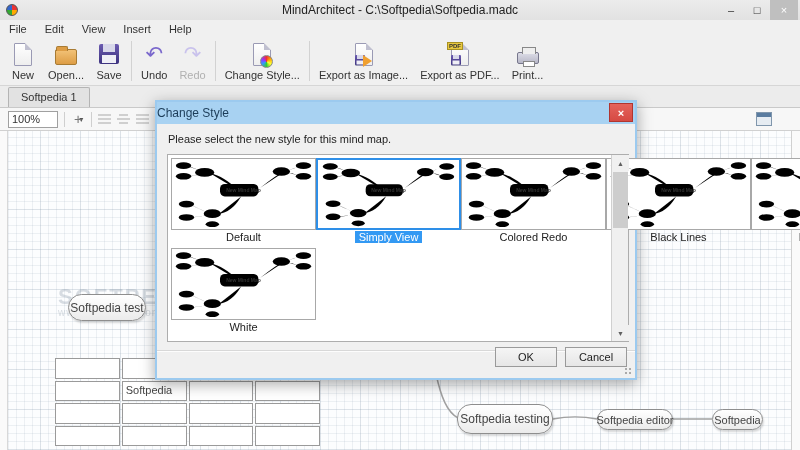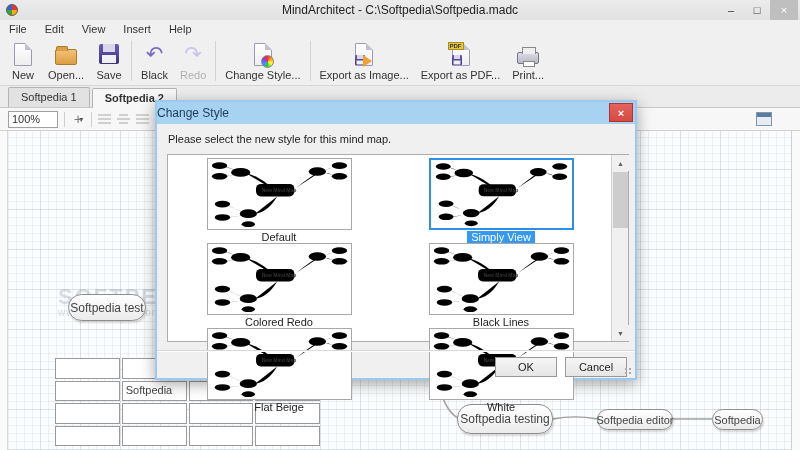--- a/index.html
+++ b/index.html
@@ -123,38 +123,38 @@
     border:2px solid #9ccaef; box-shadow:0 4px 14px rgba(0,0,0,.35); z-index:10; }
   .dtitle { height:22px; background:#a8d2f2; display:flex; align-items:center; position:relative; }
   .dtitle .txt { position:absolute; left:0; right:0; text-align:left; font-size:12px; color:#1c3c58; }
   .dclose { position:absolute; right:2px; top:1px; width:24px; height:19px;
     background:linear-gradient(#e4635c,#d64a43); border:1px solid #b03530; color:#fff;
     display:flex; align-items:center; justify-content:center; font-size:11px; font-weight:bold; }
   .dmsg { padding:9px 11px 6px; font-size:11px; color:#222; }
   .dlist { position:absolute; left:10px; top:52px; width:462px; height:188px; background:#fff;
     border:1px solid #adadad; }
   .cards { position:absolute; left:2px; top:2px; right:18px; bottom:2px; display:grid;
-    grid-template-columns:repeat(2,1fr); grid-template-rows:repeat(2,1fr); column-gap:6px; padding:1px;text-align:center; }
+    grid-template-columns:repeat(5,1fr); grid-template-rows:repeat(2,1fr); column-gap:0; padding:1px;text-align:center; }
   .card { display:flex; flex-direction:column; align-items:center; }
   .thumb { width:145px; height:72px; background:#fff; border:1px solid #a8a8a8; position:relative; }
   .card.selected .thumb { border:2px solid #2e8fe8; }
   .cname { margin-top:1px; font-size:11px; color:#222; padding:0 4px; }
   .card.selected .cname { background:#3399f3; color:#fff; }
   .center-lbl { position:absolute; left:31%; top:35%; width:38%; height:19%; display:flex;
     align-items:center; justify-content:center; font-size:5px; font-weight:bold; color:#333; white-space:nowrap; }
   
   .dscroll { position:absolute; right:0; top:0; width:17px; height:100%; background:#f0f0f0;
     border-left:1px solid #d0d0d0; }
   .sarrow { position:absolute; left:0; width:17px; height:16px; background:#f0f0f0; color:#606060;
     font-size:7px; display:flex; align-items:center; justify-content:center; }
   .sarrow.up { top:0; } .sarrow.down { bottom:0; }
   .sthumb { position:absolute; left:1px; top:17px; width:15px; height:56px; background:#cdcdcd; }
   .ddiv { position:absolute; left:0; right:0; top:248px; height:2px;
     border-top:1px solid #d8d8d8; border-bottom:1px solid #fdfdfd; }
-  .dbtns { position:absolute; right:8px; top:255px; display:flex; gap:8px; }
+  .dbtns { position:absolute; right:8px; top:245px; display:flex; gap:8px; }
   .dbtn { width:62px; height:20px; background:linear-gradient(#f5f5f5,#e6e6e6); border:1px solid #9a9a9a;
     font-size:11px; color:#222; display:flex; align-items:center; justify-content:center; }
   .grip { position:absolute; right:2px; bottom:2px; width:8px; height:8px;
     background:radial-gradient(circle at 1px 1px,#aaa 1px,transparent 1.2px) 0 0/4px 4px; }
 
   
   .mm { position:absolute; inset:0; width:100%; height:100%; }
   .mm-default { --l:#b4b4b4; --nf:#f4f4f4; --ns:#a8a8a8; --cf:#f2ecbe; --cs:#b8aa66; }
   .mm-blue    { --l:#9aa2cc; --nf:#bcbcf2; --ns:#8080cc; --cf:#e8c6ec; --cs:#b878c8; }
   .mm-colored { --l:#bbbbbb; --nf:#ffffff; --ns:#c6c6c6; --cf:#ffffff; --cs:#b4b4b4; }
@@ -228,21 +228,21 @@
     </div>
     <div class="tbtn">
       <span class="ticon">
           <span class="i-floppy"></span>
         </span>
       <span class="lbl">Save</span>
     </div>
     <span class="tsep"></span>
     <div class="tbtn">
       <span class="ticon i-undo">↶</span>
-      <span class="lbl">Black</span>
+      <span class="lbl">Undo</span>
     </div>
     <div class="tbtn disabled">
       <span class="ticon i-redo">↷</span>
       <span class="lbl">Redo</span>
     </div>
     <span class="tsep"></span>
     <div class="tbtn">
       <span class="ticon">
         <span class="i-page">
             <span class="i-wheel"></span>
@@ -272,21 +272,20 @@
     <div class="tbtn">
       <span class="ticon">
           <span class="i-print"></span>
         </span>
       <span class="lbl">Print...</span>
     </div>
   </div>
 
   <div class="tabrow">
     <div class="tab">Softpedia 1</div>
-    <div class="tab active">Softpedia 2</div>
   </div>
 
   <div class="zoombar">
     <div class="zoomsel">
       <span>100%</span>
       <span class="chev">▾</span>
     </div>
     <span class="zsep"></span>
     <span class="zplus">+</span>
     <span class="zsep"></span>

